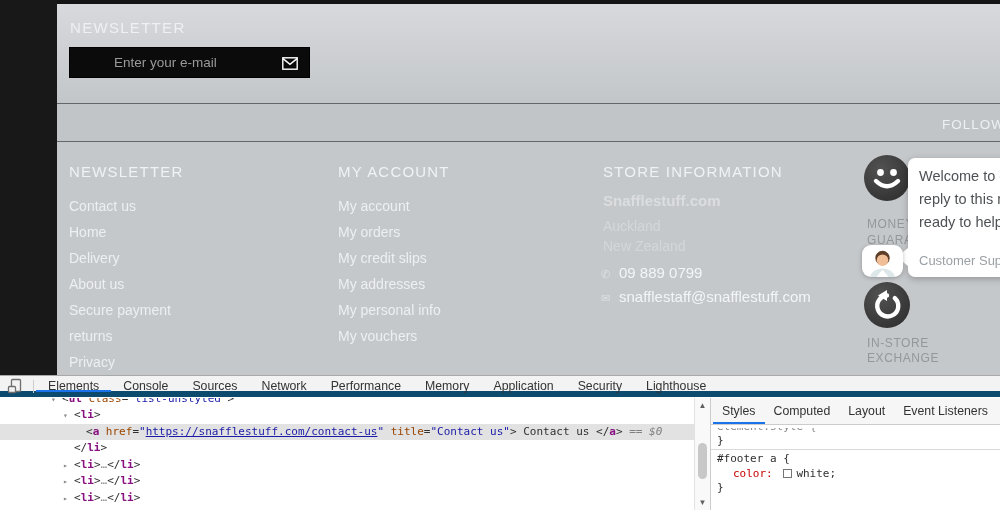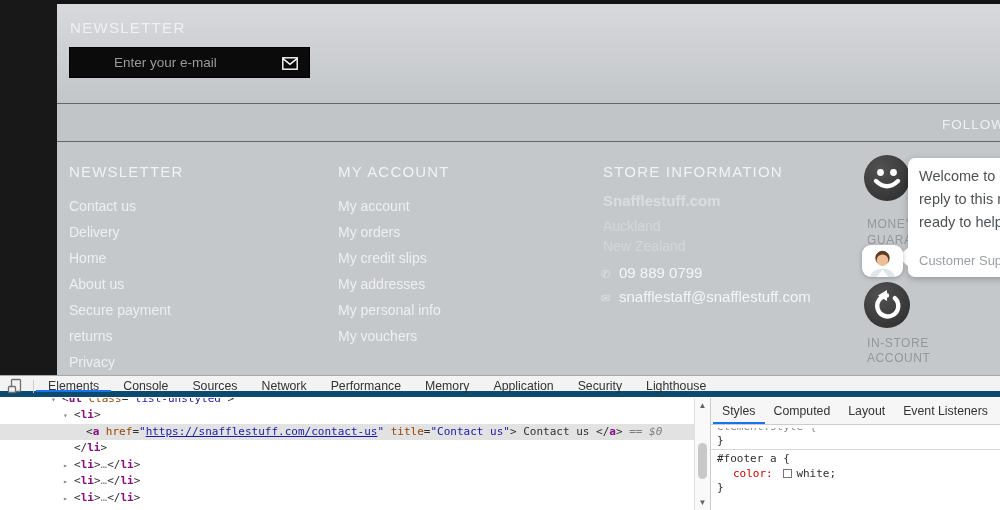--- a/index.html
+++ b/index.html
@@ -112,22 +112,22 @@
   </div>
 
   <div class="follow-band">
     <div class="follow-label">FOLLOW</div>
   </div>
 
   <div class="fcol" style="left:69px">
     <div class="fcol-h">NEWSLETTER</div>
     <ul id="info-links">
         <li>Contact us</li>
+        <li>Home</li>
         <li>Delivery</li>
-        <li>Home</li>
         <li>About us</li>
         <li>Secure payment</li>
         <li>returns</li>
         <li>Privacy</li>
       </ul>
   </div>
 
   <div class="fcol" style="left:338px">
     <div class="fcol-h">MY ACCOUNT</div>
     <ul id="account-links">
@@ -163,21 +163,21 @@
   <div class="badge-label" style="top:217px">MONEY BACK</div>
   <div class="badge-label" style="top:233px">GUARANTEE</div>
 
   <div class="badge-circle" style="left:864px; top:282px">
     <svg width="46" height="46" viewBox="0 0 46 46">
       <path d="M 30.8 16.2 A 10.5 10.5 0 1 1 23 13.5" fill="none" stroke="#fff" stroke-width="4.4" stroke-linecap="round"></path>
       <polygon points="23,8 23,19 14,13.5" fill="#fff"></polygon>
     </svg>
   </div>
   <div class="badge-label" style="top:336px">IN-STORE</div>
-  <div class="badge-label" style="top:351px">ACCOUNT</div>
+  <div class="badge-label" style="top:351px">EXCHANGE</div>
 
   <div class="chat-bubble">
     <div class="chat-line" style="top:10px">Welcome to o</div>
     <div class="chat-line" style="top:33px">reply to this m</div>
     <div class="chat-line" style="top:56px">ready to help.</div>
     <div class="chat-agent">Customer Suppo</div>
   </div>
   <div class="chat-tail"></div>
   <div class="chat-avatar">
     <svg width="41" height="32" viewBox="0 0 41 32">

